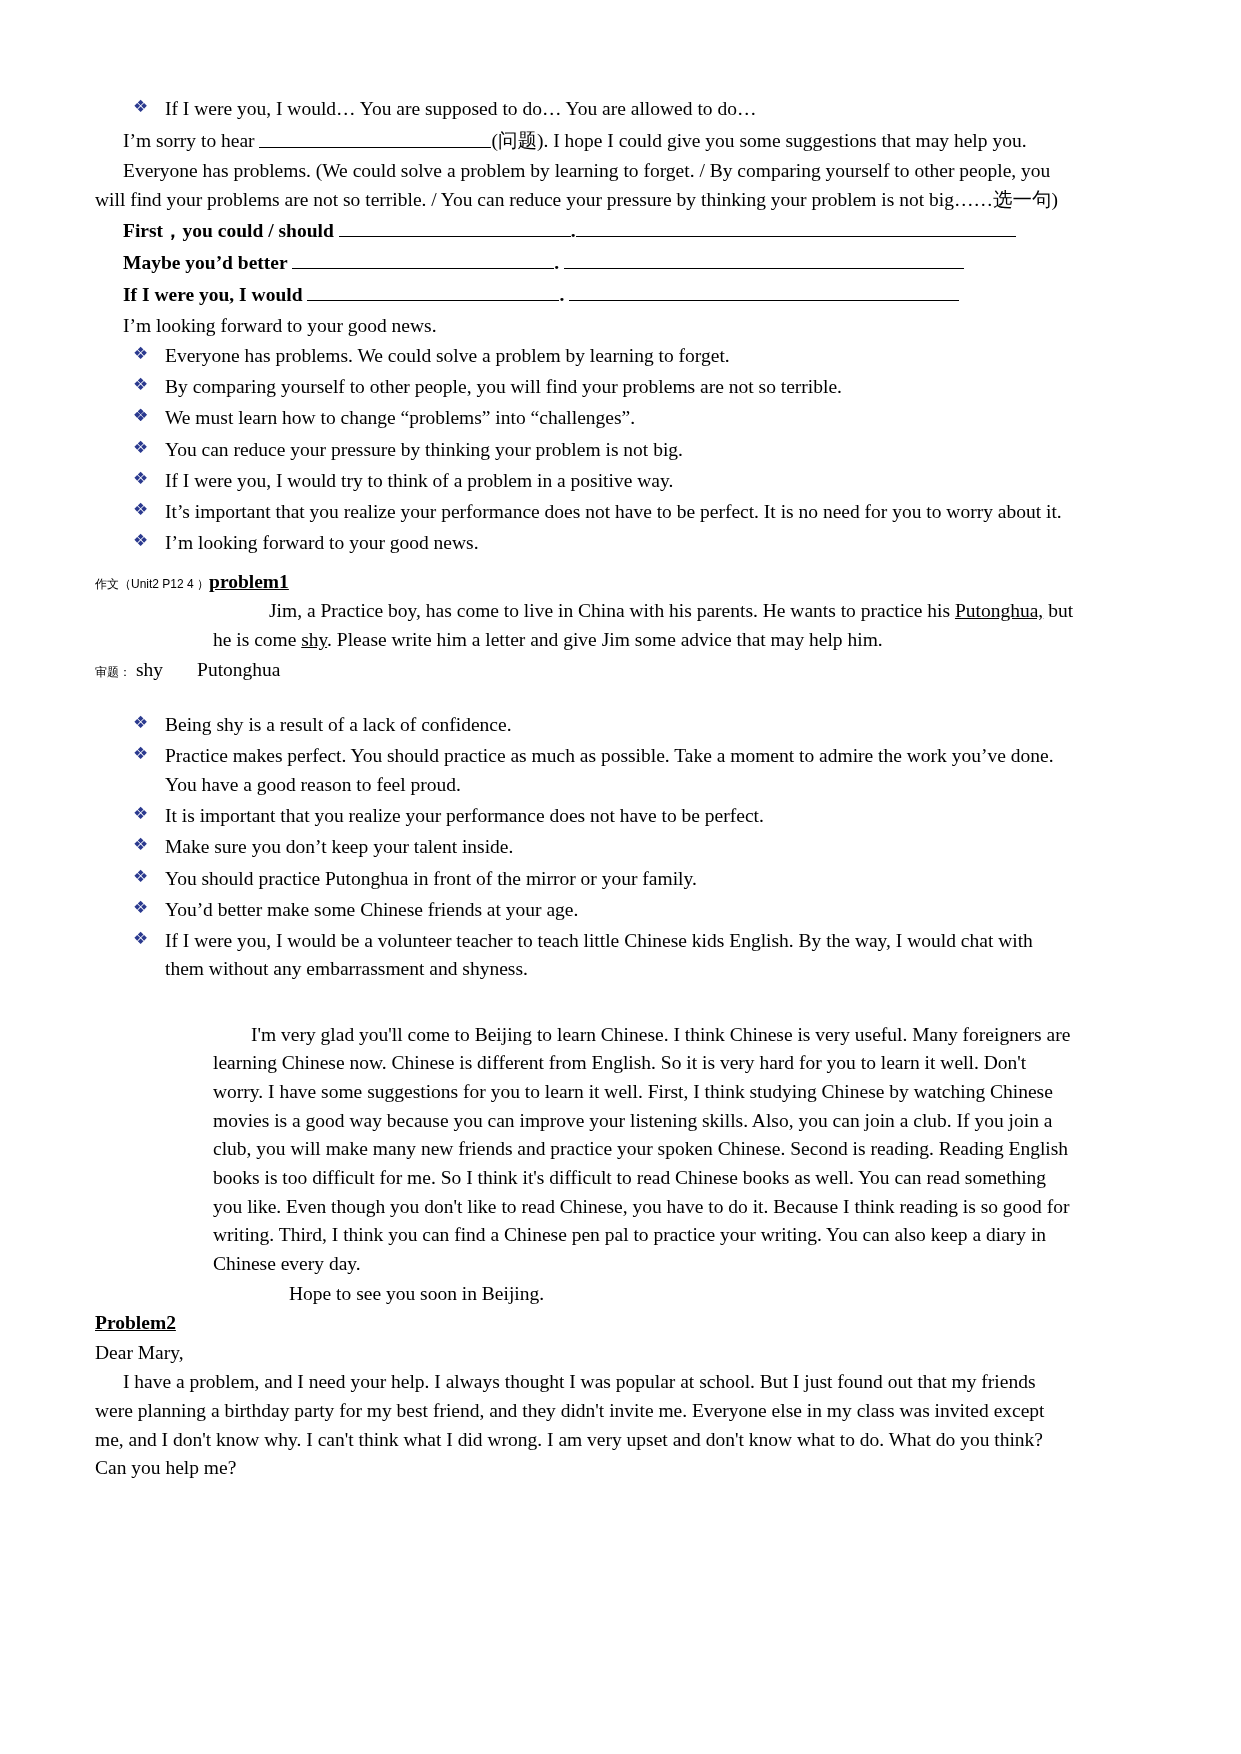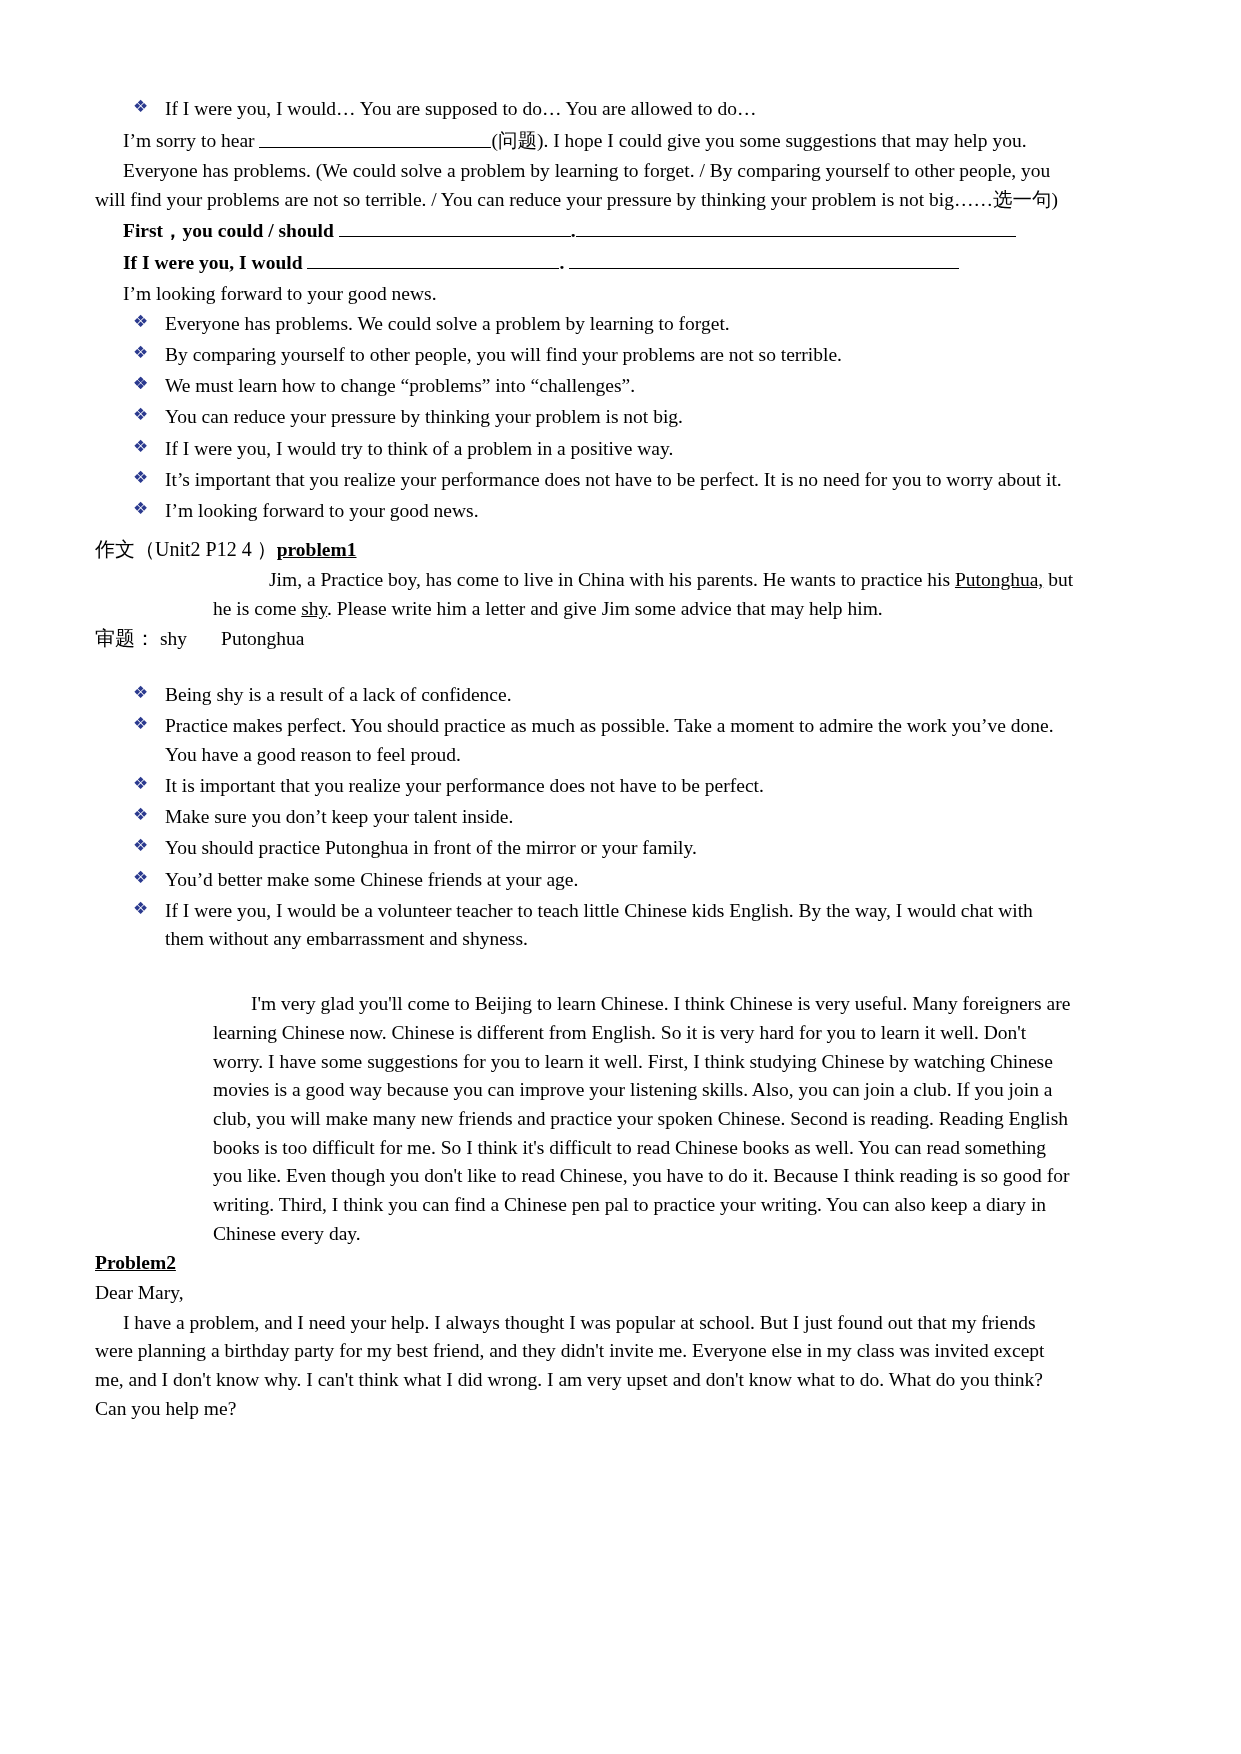--- a/index.html
+++ b/index.html
@@ -60,21 +60,21 @@
   }
   .bl-230 { width: 232px; }
   .bl-250 { width: 252px; }
   .bl-260 { width: 262px; }
   .bl-rest-1 { width: 440px; }
   .bl-rest-2 { width: 400px; }
   .bl-rest-3 { width: 390px; }
 
   .bold { font-weight: bold; text-decoration: underline; }
   .u { text-decoration: underline; }
-  .cn { font-family: Liberation Serif, serif; font-size: 20px; }
+  .cn { font-family: Liberation Sans, sans-serif; font-size: 12px; }
 
   .row-line { margin-bottom: 2px; font-weight: bold; }
   .spacer-md { height: 26px; }
   .spacer-lg { height: 34px; }
   .title-line { margin-top: 10px; }
 </style>
 </head>
 <body>
 
 <div class="page">
@@ -93,20 +93,24 @@
       <span class="blank-line bl-230"></span><span>(问题). I hope I could give you some suggestions that may help you.</span>
     </p>
 
     <p class="indent1">Everyone has problems. (We could solve a problem by learning to forget. /    By comparing yourself to other people, you will find your problems are not so terrible. / You can reduce your pressure by thinking your problem is not big……选一句)</p>
 
     <p class="indent2 row-line">
       <span>First，you could / should</span>
       <span class="blank-line bl-230"></span><span>.</span><span class="blank-line bl-rest-1"></span>
     </p>
 
+    <p class="indent2 row-line">
+      <span>Maybe you’d better</span>
+      <span class="blank-line bl-260"></span><span>.</span> <span class="blank-line bl-rest-2"></span>
+    </p>
 
     <p class="indent2 row-line">
       <span>If I were you, I would</span>
       <span class="blank-line bl-250"></span><span>.</span> <span class="blank-line bl-rest-3"></span>
     </p>
 
     <p class="indent2">I’m looking forward to your good news.</p>
 
     <ul class="diamond">
       <li>
@@ -187,20 +191,21 @@
       <li>
         <span class="marker">❖</span>
         <span>If I were you, I would be a volunteer teacher to teach little Chinese kids English. By the way, I would chat with them without any embarrassment and shyness.</span>
       </li>
     </ul>
 
     <div class="spacer-lg"></div>
 
     <div class="para-block">
       <p style="text-indent:38px;">I'm very glad you'll come to Beijing to learn Chinese. I think Chinese is very useful. Many foreigners are learning Chinese now. Chinese is different from English. So it is very hard for you to learn it well. Don't worry. I have some suggestions for you to learn it well. First, I think studying Chinese by watching Chinese movies is a good way because you can improve your listening skills. Also, you can join a club. If you join a club, you will make many new friends and practice your spoken Chinese. Second is reading. Reading English books is too difficult for me. So I think it's difficult to read Chinese books as well. You can read something you like. Even though you don't like to read Chinese, you have to do it. Because I think reading is so good for writing. Third, I think you can find a Chinese pen pal to practice your writing. You can also keep a diary in Chinese every day.</p>
+      <p style="text-indent:76px;">Hope to see you soon in Beijing.</p>
     </div>
 
     <p class="bold">Problem2</p>
     <p>Dear Mary,</p>
     <p class="indent1">I have a problem, and I need your help. I always thought I was popular at school. But I just found out that my friends were planning a birthday party for my best friend, and they didn't invite me. Everyone else in my class was invited except me, and I don't know why. I can't think what I did wrong. I am very upset and don't know what to do. What do you think? Can you help me?</p>
 
   </div>
 </div>
 
 </body></html>

